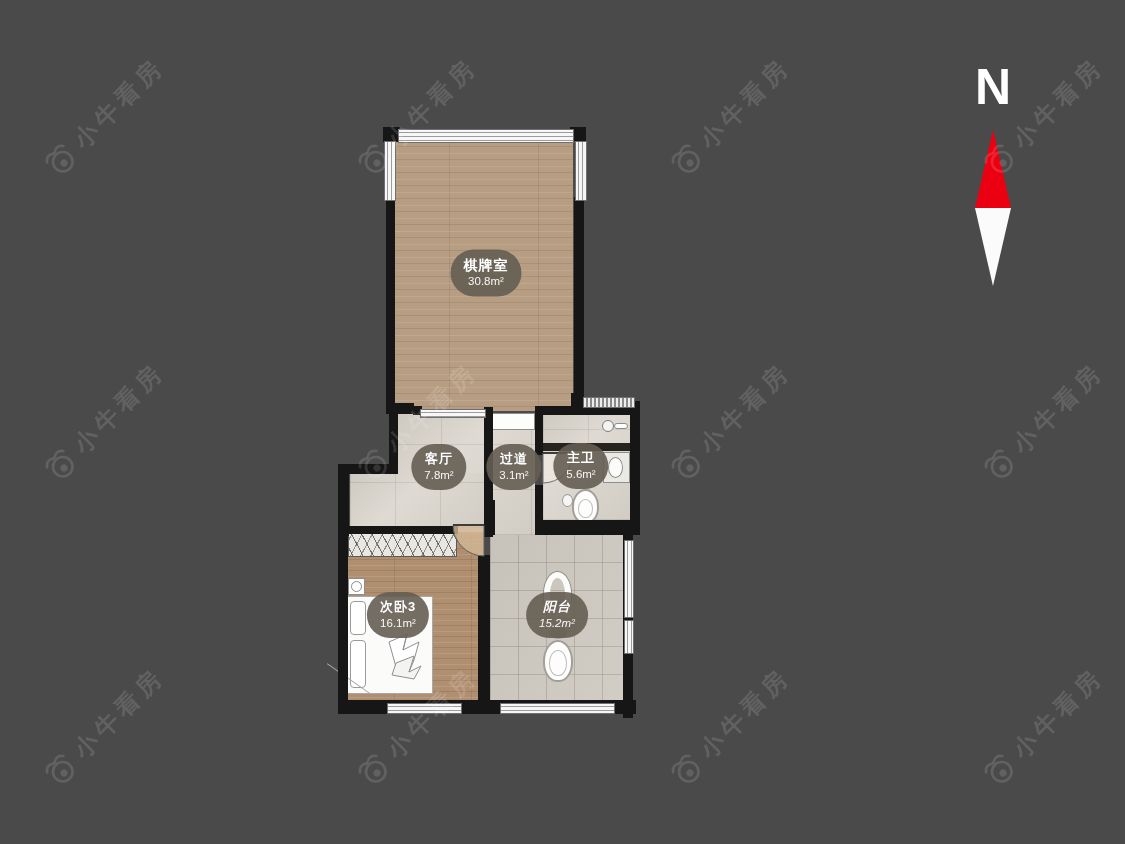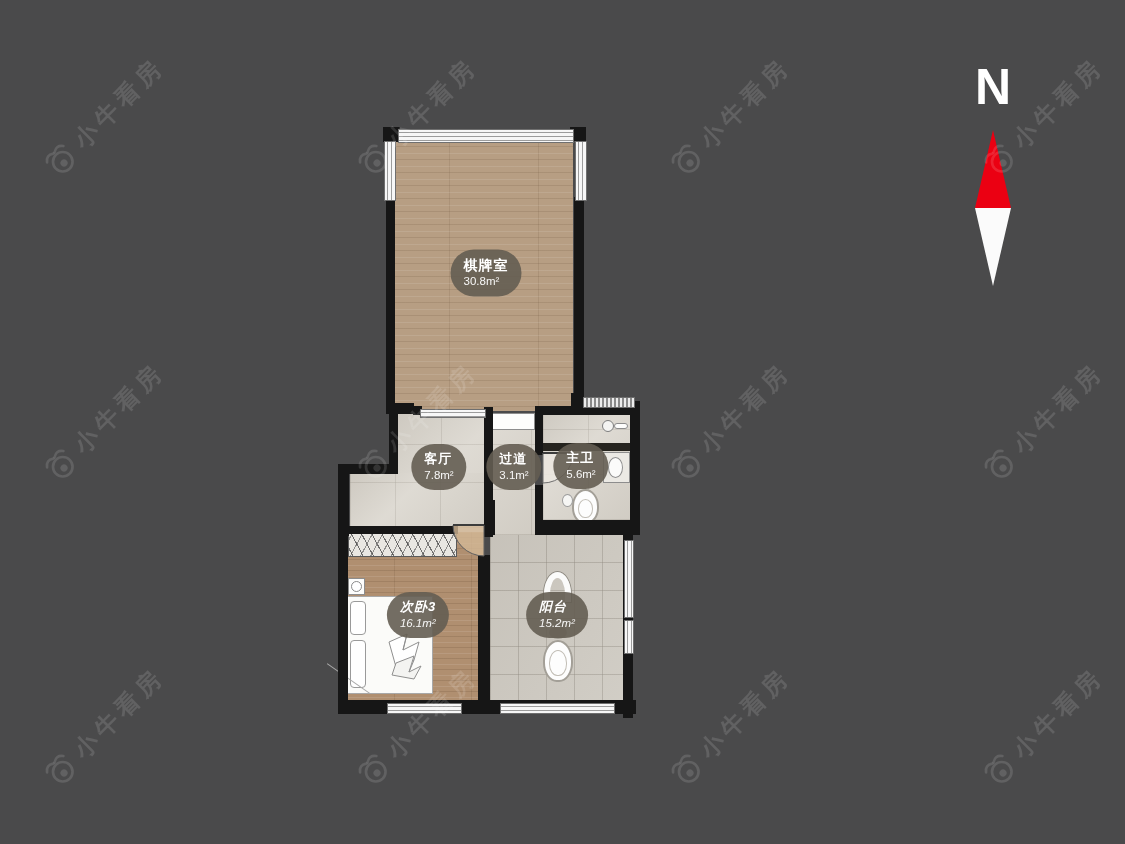--- a/index.html
+++ b/index.html
@@ -58,21 +58,21 @@
   .bed{position:absolute;background:#fbfbf9;border:1px solid #a8a8a8;box-sizing:border-box;}
   .pillow{position:absolute;background:#fff;border:1px solid #9a9a9a;border-radius:4px;box-sizing:border-box;}
   .fold{position:absolute;width:1px;background:#a9a9a9;transform-origin:top left;}
   .blanket{position:absolute;}
   .toiletB{position:absolute;background:#fdfdfd;border:2px solid #a39f97;border-radius:50% 50% 46% 46%;box-sizing:border-box;}
   .toiletB::after{content:"";position:absolute;left:4px;right:4px;top:8px;bottom:4px;border:1px solid #c2beb6;border-radius:50% 50% 46% 46%;}
   .arch{position:absolute;border:6px solid #fbfbfa;border-bottom:none;border-radius:55% 55% 0 0/ 80% 80% 0 0;box-sizing:border-box;box-shadow:0 0 0 1px #8f8b83;}
   
   .bubble{position:absolute;transform:translate(-50%,-50%);
     background:var(--label-bubble,rgba(100,93,82,.9));color:#fff;
-    border-radius:28px;padding:7px 13px;text-align:left;line-height:1.3;white-space:nowrap;}
+    border-radius:28px;padding:7px 13px;text-align:center;line-height:1.3;white-space:nowrap;}
   .bubble .rn{display:block;font-weight:700;font-size:13px;letter-spacing:1px;}
   .bubble .ra{display:block;font-size:11.5px;opacity:.95;}
   .bubble.big .rn{font-size:14px;}
   
   #doors{position:absolute;left:0;top:0;pointer-events:none;}
   
   .compass-n{position:absolute;left:993px;top:62px;transform:translateX(-50%);
     color:#fff;font-size:50px;font-weight:700;line-height:1;}
   .compass-needle{position:absolute;left:970px;top:130px;}
   
@@ -177,21 +177,21 @@
     <span class="ra">7.8m²</span>
   </div>
   <div class="bubble" style="left:514px;top:467px;">
     <span class="rn">过道</span>
     <span class="ra">3.1m²</span>
   </div>
   <div class="bubble" style="left:581px;top:466px;">
     <span class="rn">主卫</span>
     <span class="ra">5.6m²</span>
   </div>
-  <div class="bubble" style="left:418px;top:615px;font-style:italic;">
+  <div class="bubble" style="left:398px;top:615px;">
     <span class="rn">次卧3</span>
     <span class="ra">16.1m²</span>
   </div>
   <div class="bubble" style="left:557px;top:615px;font-style:italic;">
     <span class="rn">阳台</span>
     <span class="ra">15.2m²</span>
   </div>
 
   <div class="compass-n">N</div>
   <svg class="compass-needle" width="46" height="156" viewBox="0 0 46 156">

